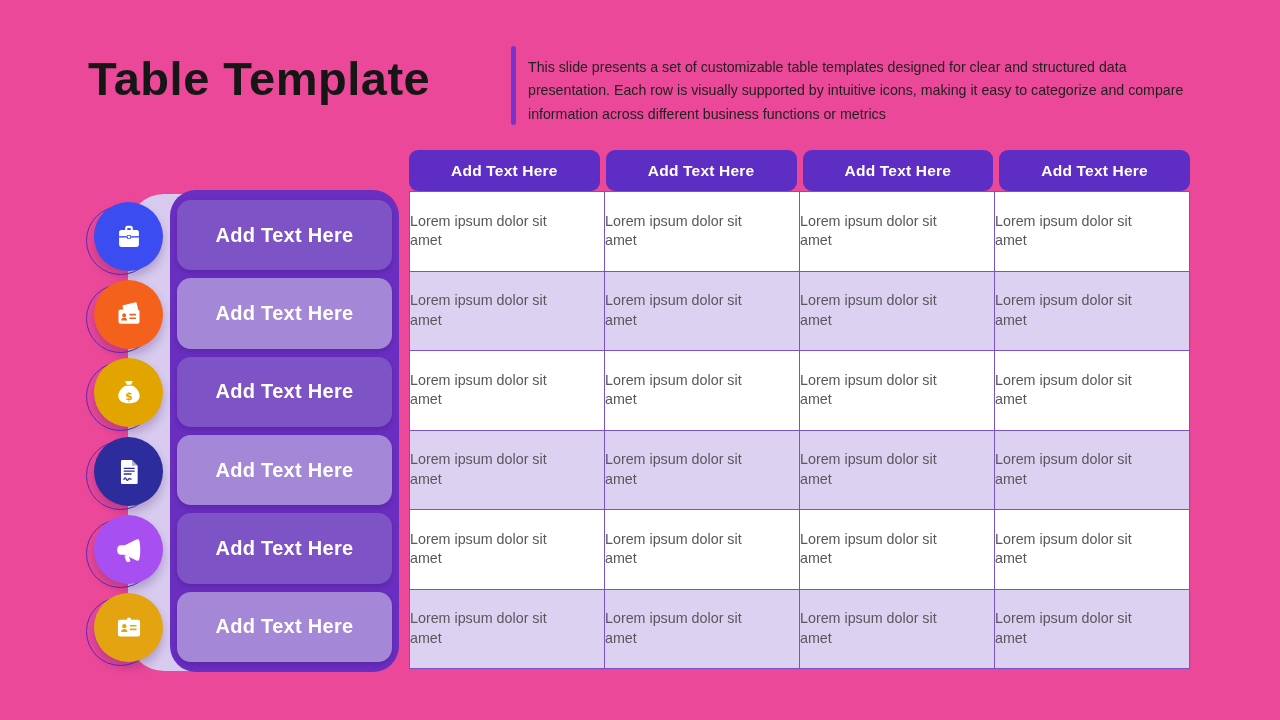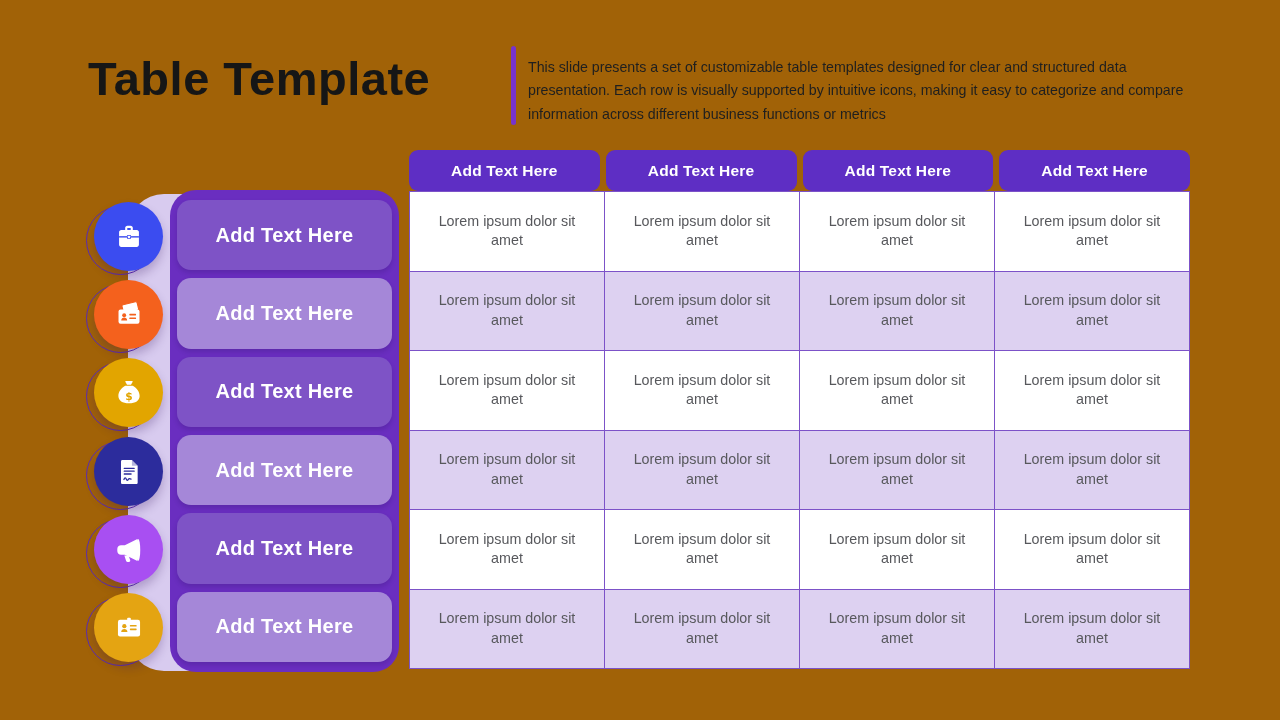--- a/index.html
+++ b/index.html
@@ -1,19 +1,19 @@
 <!DOCTYPE html>
 <html><head>
 <meta charset="utf-8">
 <style>
   * { margin:0; padding:0; box-sizing:border-box; }
   html,body { background:#e8e8e8; }
   .slide {
     position:relative; width:1280px; height:720px;
-    background:#a16207; overflow:hidden;
+    background:#ec4899; overflow:hidden;
     font-family:"Liberation Sans", sans-serif;
   }
   
   .title {
     position:absolute; left:88px; top:51px;
     font-size:47px; font-weight:800; letter-spacing:.5px; color:#161616;
   }
   .divider {
     position:absolute; left:511px; top:46px; width:5px; height:79px;
     border-radius:3px; background:#7733CC;
@@ -60,21 +60,21 @@
     flex:1; background:#5E2EC4; border-radius:9px; cursor:pointer;
     display:flex; align-items:center; justify-content:center;
     color:#fff; font-weight:700; font-size:15.5px; letter-spacing:.2px;
   }
   table.grid {
     position:absolute; left:409px; top:191px; width:781px; height:478px;
     border-collapse:collapse; table-layout:fixed;
   }
   table.grid td {
     border:1.2px solid #7C52C8; background:#FFFFFF;
-    text-align:center; vertical-align:middle;
+    vertical-align:middle;
     font-size:14.3px; line-height:19.5px; color:#57585C; cursor:text;
   }
   table.grid tr:nth-child(even) td { background:#DDD1F1; }
   table.grid td span { display:inline-block; max-width:150px; }
 </style>
 </head>
 <body>
 
 <div class="slide">
 

